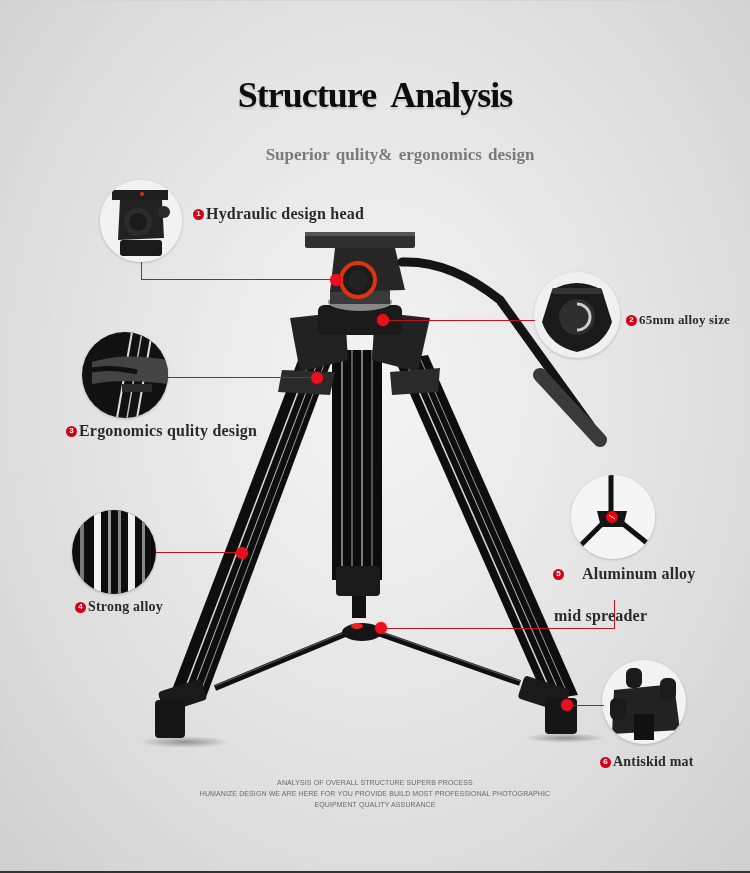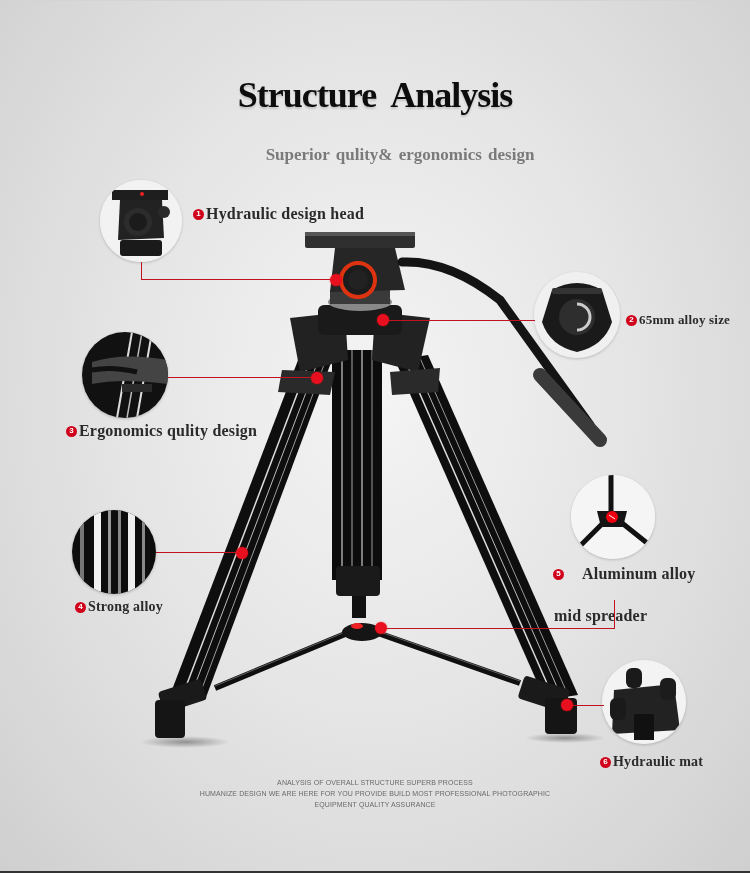--- a/index.html
+++ b/index.html
@@ -241,21 +241,21 @@
     <rect width="84" height="84" fill="#f3f3f3"></rect>
     <path d="M12 30 L72 24 L78 70 L10 74 Z" fill="#222"></path>
     <rect x="24" y="8" width="16" height="20" rx="6" fill="#1a1a1a"></rect>
     <rect x="58" y="18" width="16" height="22" rx="6" fill="#1c1c1c"></rect>
     <rect x="8" y="38" width="16" height="22" rx="6" fill="#1a1a1a"></rect>
     <rect x="32" y="54" width="20" height="26" fill="#111"></rect>
   </svg>
 </div>
 <div class="label" style="left:600px;top:754px;font-size:14px;">
   <span class="num">6</span>
-  <span class="lbl-text">Hydraulic mat</span>
+  <span class="lbl-text">Antiskid mat</span>
 </div>
 <div class="line" style="left:570px;top:705px;width:34px;height:1px;"></div>
 <div class="dot" style="left:561px;top:699px;"></div>
 
 <div class="footer">
   <div>ANALYSIS OF OVERALL STRUCTURE SUPERB PROCESS</div>
   <div>HUMANIZE DESIGN WE ARE HERE FOR YOU PROVIDE BUILD MOST PROFESSIONAL PHOTOGRAPHIC</div>
   <div>EQUIPMENT QUALITY ASSURANCE</div>
 </div>
 

